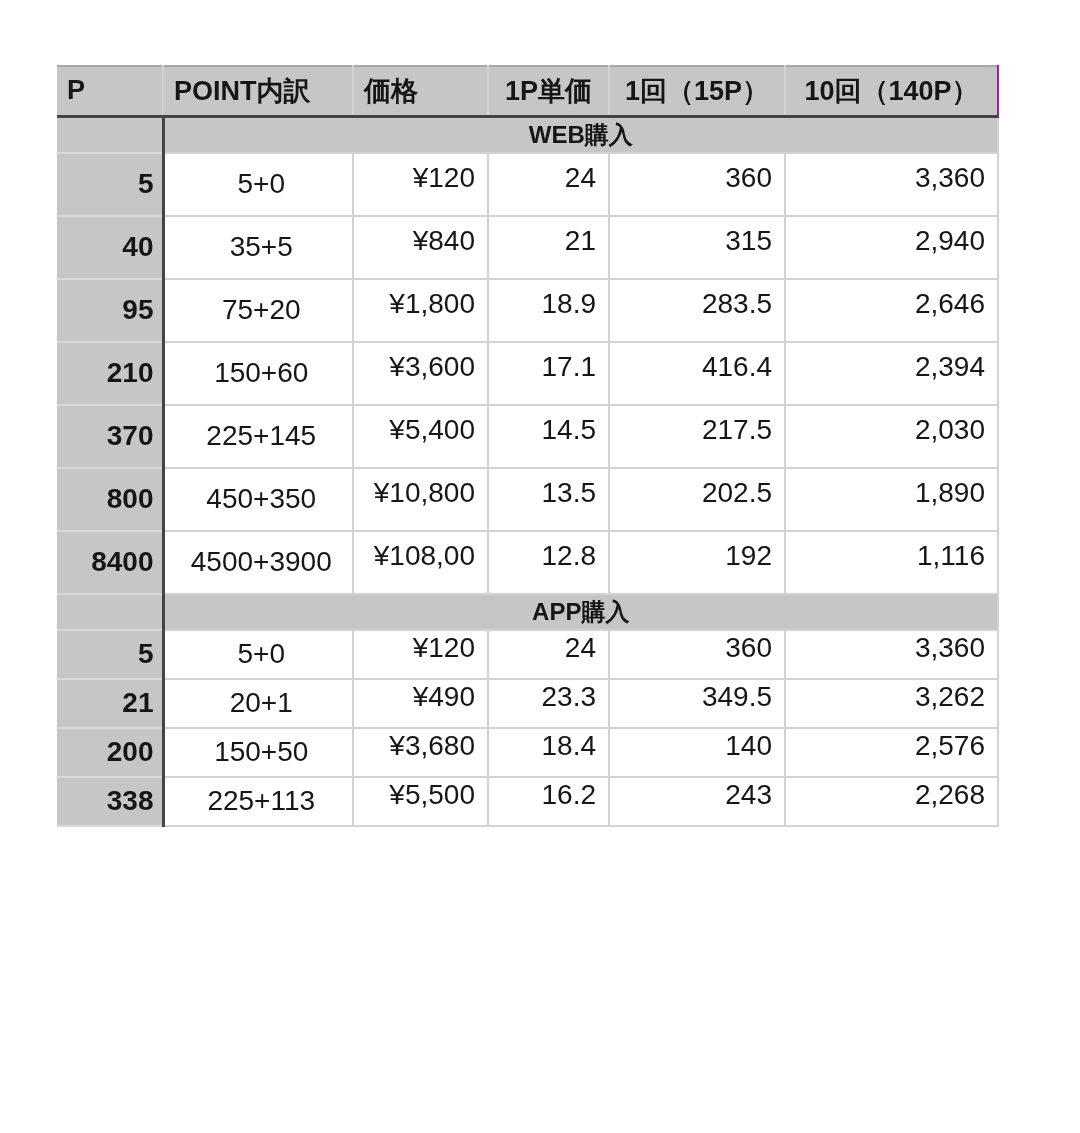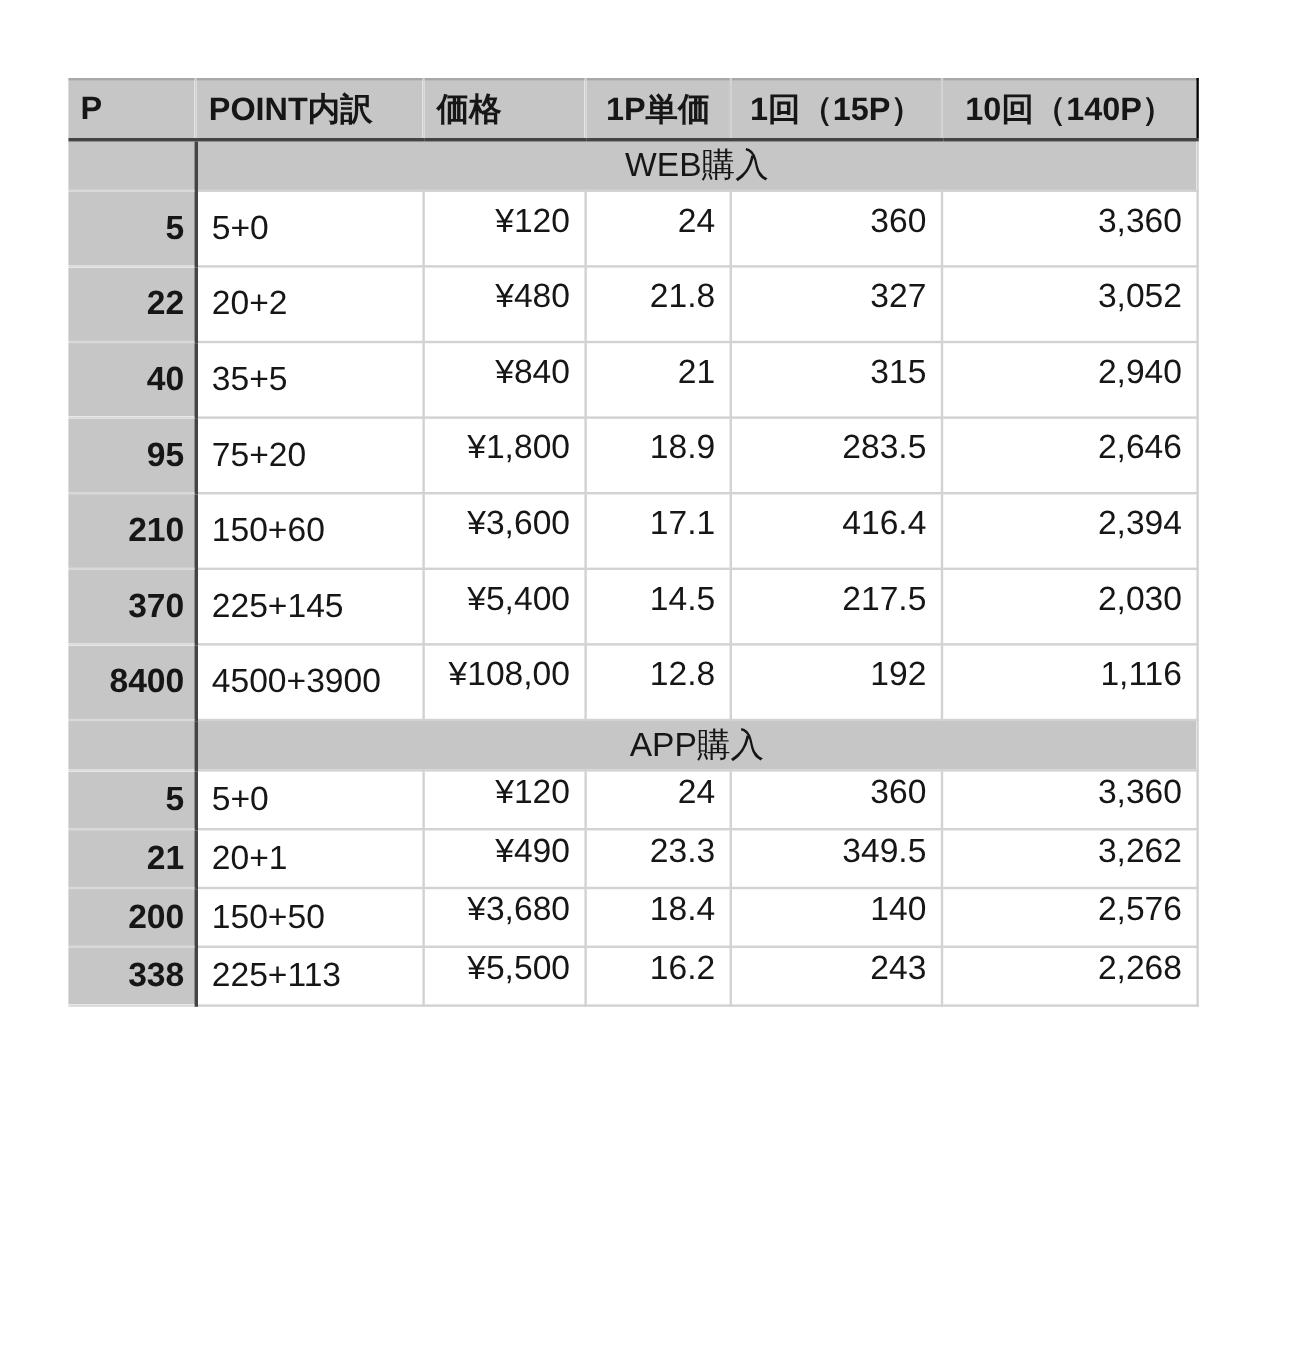--- a/index.html
+++ b/index.html
@@ -41,28 +41,28 @@
     height: 50px;
     font-size: 27px;
     font-weight: bold;
     text-align: left;
     padding: 0 10px;
     border-top: 2px solid #a8a8a8;
     border-bottom: 3px solid #444444;
   }
   tr.header th.center { text-align: center; }
   tr.header th.first  { border-left: none; }
-  tr.header th.last   { border-right: 2px solid #000000; }
+  tr.header th.last   { border-right: 2px solid #a21caf; }
 
   
   tr.band td {
     background: #c6c6c6;
     height: 36px;
-    font-size: 28px;
-    font-weight: normal;
+    font-size: 24px;
+    font-weight: bold;
     text-align: center;
   }
 
   
   td {
     background: #ffffff;
     font-size: 28px;
   }
   tr.web td { height: 63px; }
   tr.app td { height: 49px; }
@@ -70,21 +70,21 @@
   td.pcol {
     background: #c6c6c6;
     font-weight: bold;
     text-align: right;
     padding: 0 8px 0 0;
     border-left: none;
     border-right: 3px solid #444444;
     border-color: #d9d9d9;
     border-right-color: #444444;
   }
-  td.lft { text-align: left;  padding: 0 6px 0 12px; }
+  td.lft { text-align: center;  padding: 0 6px 0 12px; }
   td.rgt { text-align: right; padding: 0 12px 12px 6px; }
 </style>
 </head>
 <body>
 
 <div class="table-wrap">
   <table>
     <colgroup>
       <col class="c0">
         <col class="c1">
@@ -110,28 +110,20 @@
         </tr>
         <tr class="web">
           <td class="pcol">5</td>
           <td class="lft">5+0</td>
           <td class="rgt">¥120</td>
           <td class="rgt">24</td>
           <td class="rgt">360</td>
           <td class="rgt">3,360</td>
         </tr>
         <tr class="web">
-          <td class="pcol">22</td>
-          <td class="lft">20+2</td>
-          <td class="rgt">¥480</td>
-          <td class="rgt">21.8</td>
-          <td class="rgt">327</td>
-          <td class="rgt">3,052</td>
-        </tr>
-        <tr class="web">
           <td class="pcol">40</td>
           <td class="lft">35+5</td>
           <td class="rgt">¥840</td>
           <td class="rgt">21</td>
           <td class="rgt">315</td>
           <td class="rgt">2,940</td>
         </tr>
         <tr class="web">
           <td class="pcol">95</td>
           <td class="lft">75+20</td>
@@ -150,20 +142,28 @@
         </tr>
         <tr class="web">
           <td class="pcol">370</td>
           <td class="lft">225+145</td>
           <td class="rgt">¥5,400</td>
           <td class="rgt">14.5</td>
           <td class="rgt">217.5</td>
           <td class="rgt">2,030</td>
         </tr>
         <tr class="web">
+          <td class="pcol">800</td>
+          <td class="lft">450+350</td>
+          <td class="rgt">¥10,800</td>
+          <td class="rgt">13.5</td>
+          <td class="rgt">202.5</td>
+          <td class="rgt">1,890</td>
+        </tr>
+        <tr class="web">
           <td class="pcol">8400</td>
           <td class="lft">4500+3900</td>
           <td class="rgt">¥108,00</td>
           <td class="rgt">12.8</td>
           <td class="rgt">192</td>
           <td class="rgt">1,116</td>
         </tr>
         <tr class="band">
           <td class="pcol"></td>
           <td colspan="5">APP購入</td>

